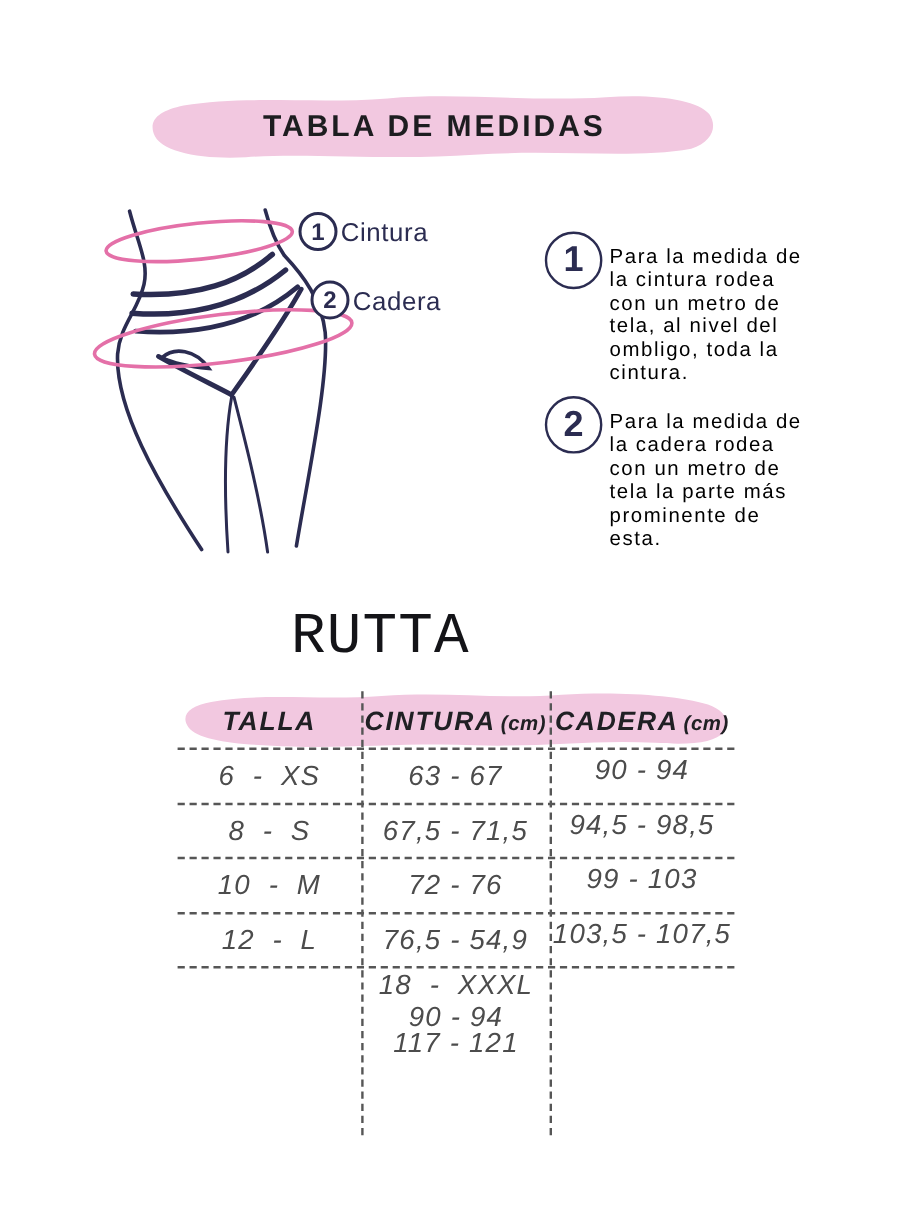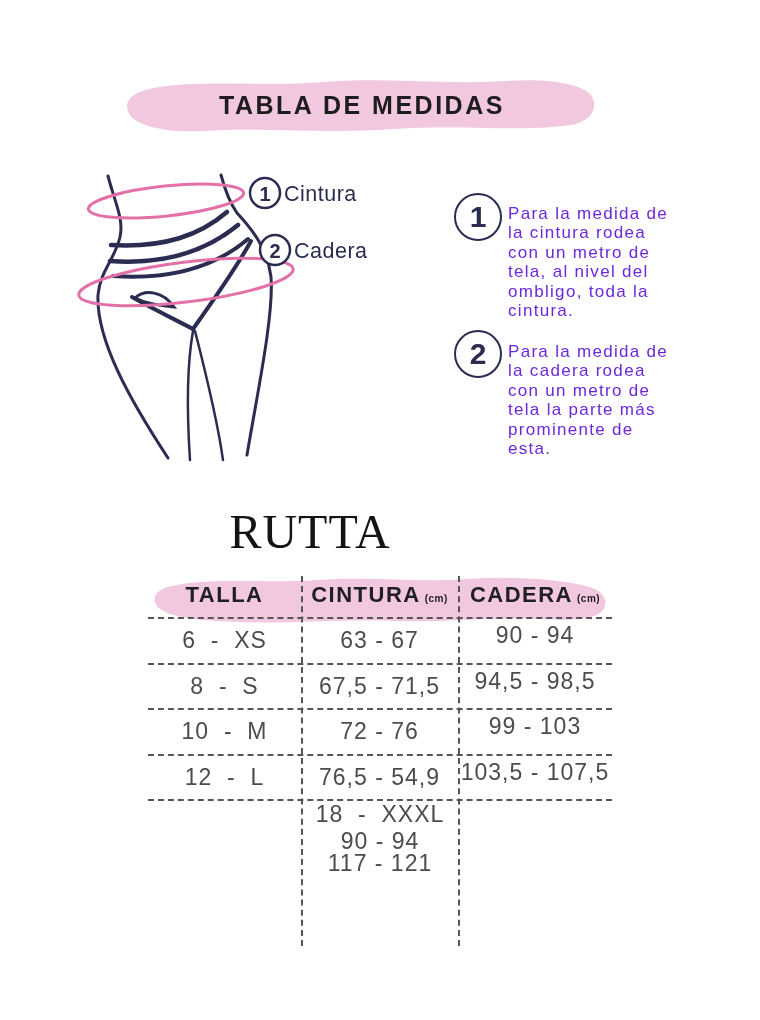--- a/index.html
+++ b/index.html
@@ -25,52 +25,52 @@
   
   .instr-circle {
     position:absolute; width:48px; height:48px; border:2.5px solid #2b2c51; border-radius:50%;
     display:flex; align-items:center; justify-content:center;
     font-size:30px; font-weight:700; color:#2b2c51; background:#fff;
   }
   .instr-circle.n1 { left:454px; top:193px; }
   .instr-circle.n2 { left:454px; top:330px; }
   .instr-text {
     position:absolute; left:508px; width:215px;
-    font-size:17px; line-height:19.4px; letter-spacing:1.3px; color:#6d28d9;
+    font-size:17px; line-height:19.4px; letter-spacing:1.3px; color:#000000;
     white-space:pre-line;
   }
   .instr-text.t1 { top:204px; }
   .instr-text.t2 { top:342px; }
 
   
   .category {
     position:absolute; left:0; top:469px; width:760px; text-align:center;
     font-size:24px; letter-spacing:3px; color:#34375a;
   }
   .brand {
-    position:absolute; left:8px; top:504px; width:604px; text-align:center;
-    font-family:Liberation Serif, serif; font-size:48px; letter-spacing:1px; color:#141418;
+    position:absolute; left:15px; top:504px; width:604px; text-align:center;
+    font-family:Liberation Mono, monospace; font-size:48px; letter-spacing:1px; color:#141418;
   }
 
   
   .size-table { position:absolute; left:148px; top:572px; width:464px; height:374px; }
   .band-svg { position:absolute; left:0; top:2px; z-index:0; }
   .col-line { position:absolute; top:4px; bottom:0; width:0; border-left:2px dashed #565656; z-index:2; }
   .col-line.c1 { left:153px; }
   .col-line.c2 { left:310px; }
-  .t-grid { position:absolute; left:0; top:1px; width:464px; z-index:1; }
+  .t-grid { position:absolute; left:0; top:7px; width:464px; z-index:1;font-style:italic; }
   .t-row { display:flex; height:45.5px; align-items:center; border-bottom:2px dashed #565656; }
   .t-row.head { height:46px; }
   .t-row.last { border-bottom:none;flex-direction:column; }
   .cell { text-align:center; font-size:23px; letter-spacing:1px; color:#4c4c4c; }
   .cell.w1 { width:153px; } .cell.w2 { width:157px; } .cell.w3 { width:154px; }
   .cell.talla { white-space:pre; }
   .cell.cadera { transform:translateY(-5px); }
   .head .cell { font-weight:700; font-size:22px; letter-spacing:1.5px; color:#202024; }
-  .unit { font-size:10px; font-weight:700; letter-spacing:0.5px; margin-left:4px; }
+  .unit { font-size:17px; font-weight:700; letter-spacing:0.5px; margin-left:4px; }
 </style>
 </head>
 <body>
 
 <div class="page">
 
   <div class="title-band">
     <svg viewBox="0 0 478 62" width="478" height="62" aria-hidden="true">
       <path fill="#f2c8e0" d="M 30 14 C 80 5, 140 13, 200 8 C 260 3, 322 11, 382 7 C 422 4, 458 9, 468 21 C 475 31, 471 44, 453 50 C 402 59, 342 50, 272 55 C 202 60, 132 53, 82 57 C 46 59, 10 53, 5 37 C 1 25, 11 18, 30 14 Z"></path>
     </svg>

